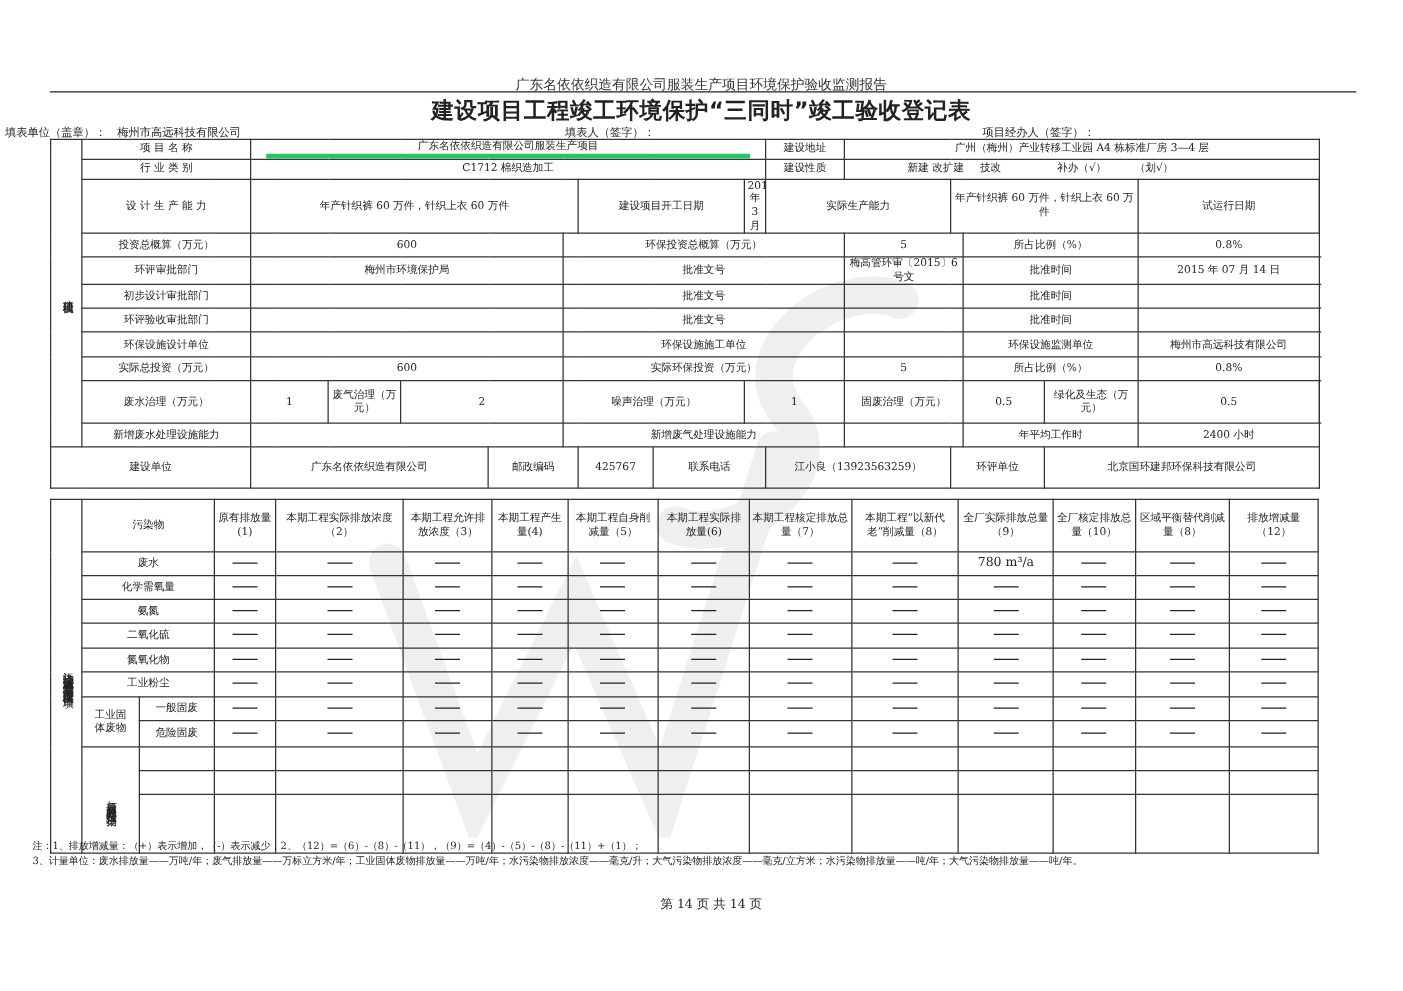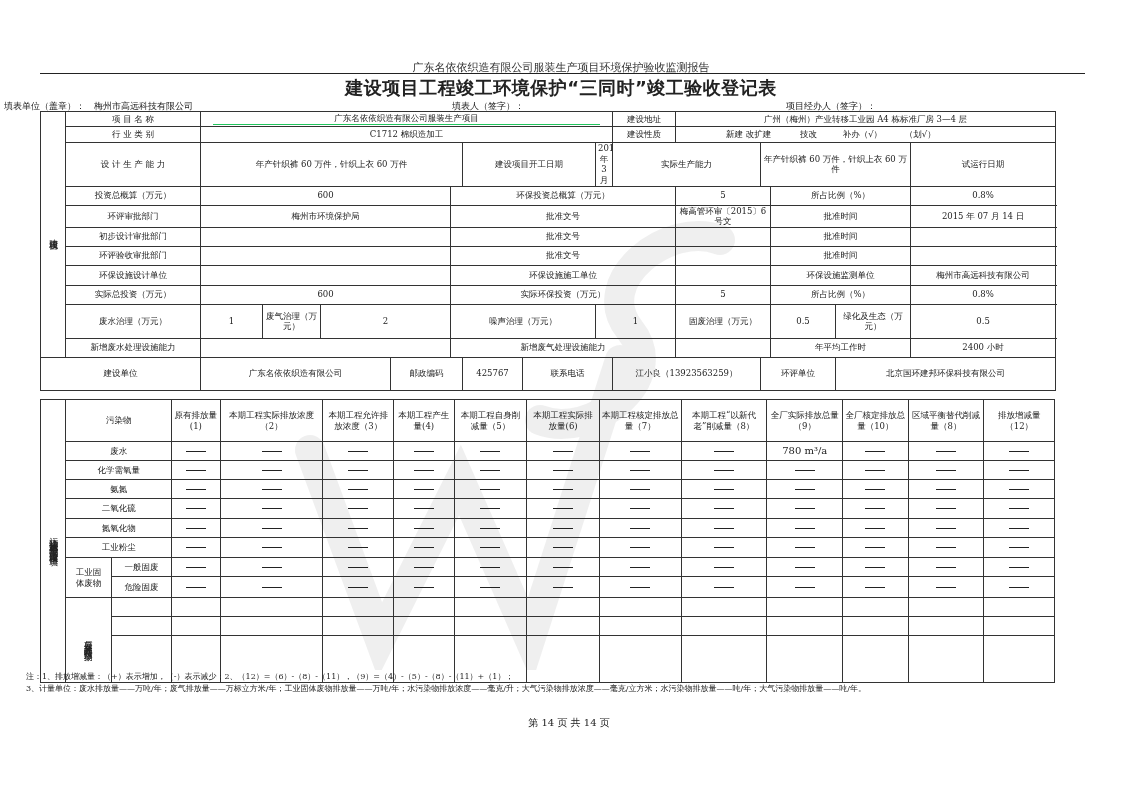--- a/index.html
+++ b/index.html
@@ -9,21 +9,21 @@
   .hline{left:40px;width:1045px;top:73px;height:1px;background:#222;}
   .title{left:0;width:1122px;top:76px;text-align:center;font-size:18px;font-weight:bold;font-family:"DejaVu Sans","Liberation Sans",sans-serif;letter-spacing:0.5px;}
   .meta{top:100px;font-size:9px;}
   table{border-collapse:collapse;table-layout:fixed;position:absolute;left:40px;top:111px;width:1015px;}
   td{border:1px solid #333;font-size:8.5px;text-align:center;vertical-align:middle;padding:0 2px;line-height:1.25;overflow:hidden;}
   td.vert{writing-mode:vertical-rl;text-orientation:upright;letter-spacing:1px;font-size:9px;}
   .dash{display:inline-block;width:20px;border-top:1px solid #222;vertical-align:middle;}
   .note{left:26px;font-size:8px;}
   .foot{left:8px;width:1122px;top:716px;text-align:center;font-size:10px;}
   .wm{left:290px;top:220px;width:460px;height:450px;pointer-events:none;opacity:0.13;}
-  .ul{border-bottom:1px solid #22c55e;display:inline-block;width:95%;}
+  .ul{border-bottom:4px solid #22c55e;display:inline-block;width:95%;}
 </style>
 </head>
 <body>
 
 <div class="abs hdr">广东名依依织造有限公司服装生产项目环境保护验收监测报告</div>
 <div class="abs hline"></div>
 <div class="abs title">建设项目工程竣工环境保护“三同时”竣工验收登记表</div>
 
 <div class="abs meta" style="left:4px;">
   <span>填表单位（盖章）：</span>
@@ -71,22 +71,22 @@
     <td colspan="5">广州（梅州）产业转移工业园 A4 栋标准厂房 3—4 层</td>
   </tr>
 
   <tr style="height:16px">
     <td colspan="3">行 业 类 别</td>
     <td colspan="9">C1712 棉织造加工</td>
     <td>建设性质</td>
     <td colspan="5" style="text-align:left;padding-left:50px;">
       <span>新建</span>
       <span style="">改扩建</span>
-      <span style="margin-left:26px">技改</span>
-      <span style="margin-left:23px">补办（√）</span>
+      <span style="margin-left:10px">技改</span>
+      <span style="margin-left:42px">补办（√）</span>
       <span style="margin-left:20px">（划√）</span>
     </td>
   </tr>
 
   <tr style="height:24px">
     <td colspan="3">设 计 生 产 能 力</td>
     <td colspan="6">年产针织裤 60 万件，针织上衣 60 万件</td>
     <td colspan="2">建设项目开工日期</td>
     <td>2013 年 3 月</td>
     <td colspan="2">实际生产能力</td>

